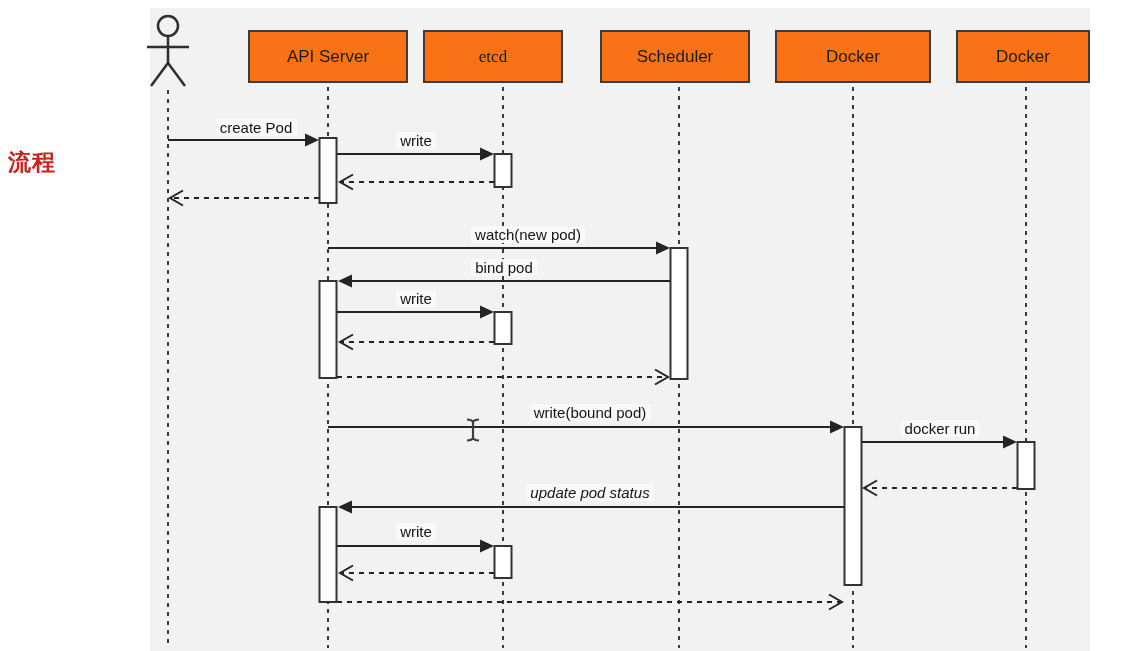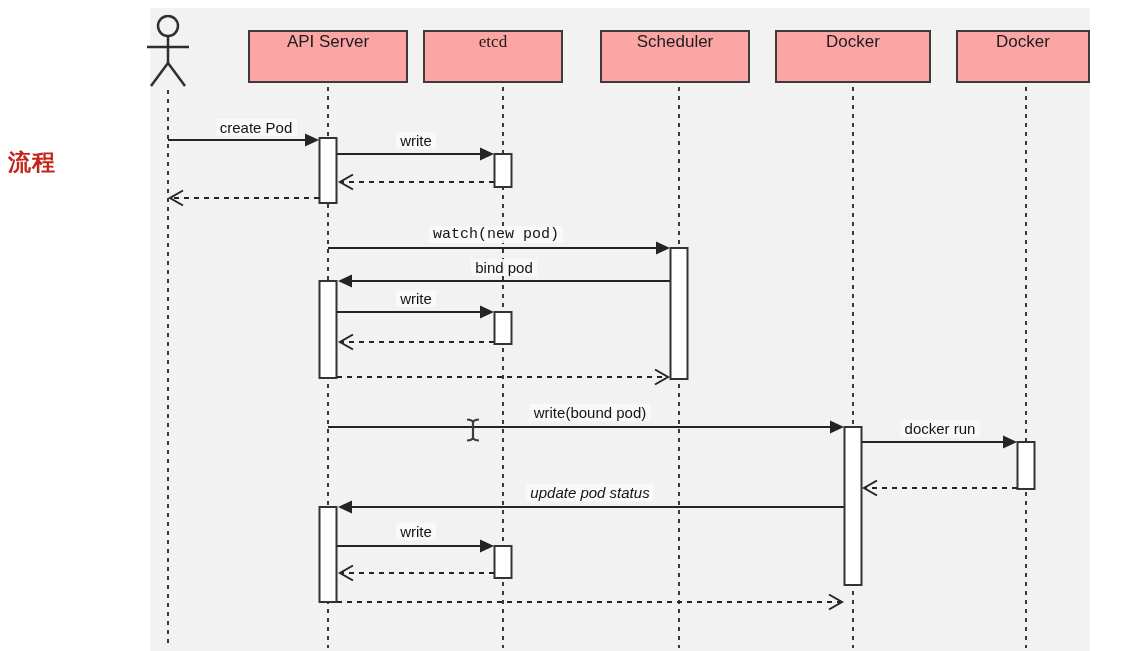--- a/index.html
+++ b/index.html
@@ -16,39 +16,39 @@
   .caption{
     position:absolute;left:8px;top:84px;z-index:3;
     font-family:"DejaVu Serif", serif;
     font-weight:bold;font-size:23px;line-height:31px;
     color:#c2251c;letter-spacing:1px;white-space:pre;
   }
 
   
   .pbox{
     position:absolute;top:30px;height:53px;z-index:2;
-    background:#fca5a5;border:2px solid #3c3c3c;
-    display:flex;justify-content:center;
+    background:#f97316;border:2px solid #3c3c3c;
+    display:flex;align-items:center;justify-content:center;
     font-size:17px;color:#1c1c1c;box-sizing:border-box;
   }
   .pbox-api    {left:248px;width:160px;}
   .pbox-etcd   {left:423px;width:140px;font-family:Liberation Serif, serif;}
   .pbox-sched  {left:600px;width:150px;}
   .pbox-kubelet{left:775px;width:156px;}
   .pbox-docker {left:956px;width:134px;}
 
   
   .mlabel{
     position:absolute;z-index:3;transform:translateX(-50%);
     background:rgba(250,250,250,0.92);
     padding:0 4px;font-size:15px;color:#141414;white-space:nowrap;
   }
   .ml-create {left:256px;top:119px;}
   .ml-write1 {left:416px;top:132px;}
-  .ml-watchnew {left:496px;top:226px;font-family:Liberation Mono, monospace;}
+  .ml-watchnew {left:528px;top:226px;}
   .ml-bind   {left:504px;top:259px;}
   .ml-write2 {left:416px;top:290px;}
   .ml-watchbound{left:590px;top:404px;}
   .ml-dockerrun{left:940px;top:420px;}
   .ml-update {left:590px;top:484px;font-style:italic;}
   .ml-write3 {left:416px;top:523px;}
 </style>
 </head>
 <body>
 

